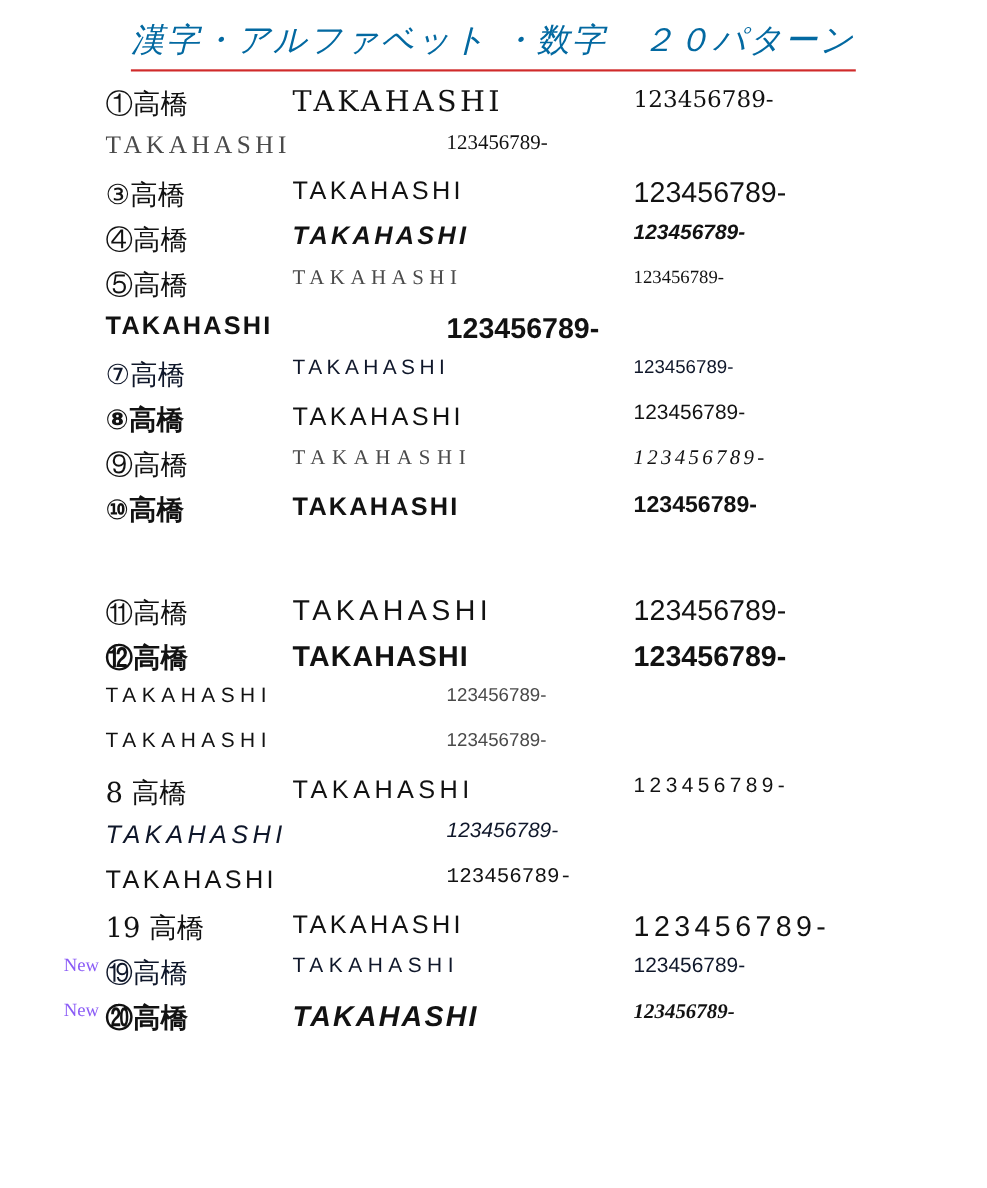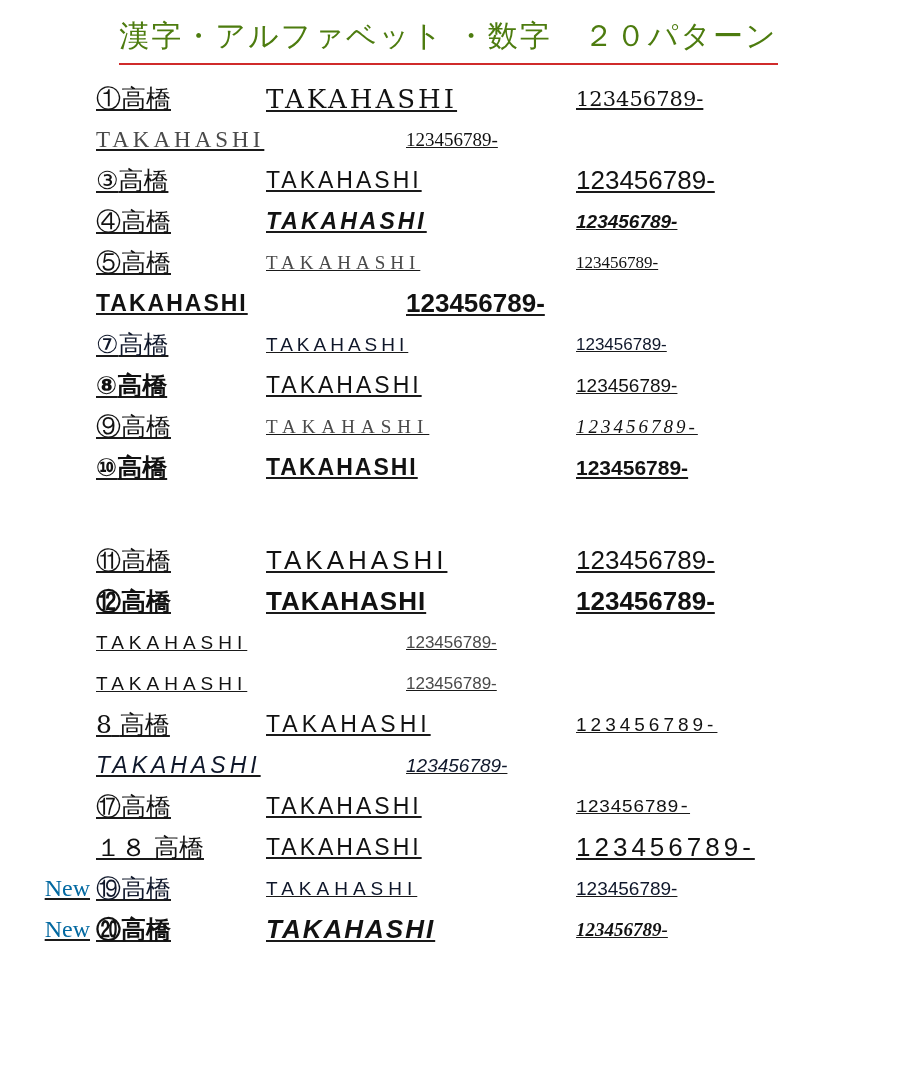--- a/index.html
+++ b/index.html
@@ -29,48 +29,48 @@
     left: 0;
     top: 16px;
     width: 897px;
     text-align: center;
   }
   .title {
     display: inline-block;
     font-family: "DejaVu Serif", serif;
     font-size: 30px;
     letter-spacing: 2px;
-    color: #4d7c0f;
+    color: #0369a1;
     padding-bottom: 6px;
     border-bottom: 2px solid #d02b2b;
     white-space: nowrap;
+    font-style: italic;
   }
 
   
   .rows {
     position: absolute;
     left: 0;
     top: 78px;
     width: 897px;
   }
   .row {
     display: flex;
-    align-items: center;
+    align-items: flex-start;
     height: 41px;
     width: 897px;
     box-sizing: border-box;
-    text-decoration: underline;
   }
   .col-new {
     width: 90px;
     text-align: right;
     padding-right: 6px;
     font-family: "Liberation Serif", serif;
-    font-size: 24px;
-    color: #0369a1;
+    font-size: 17px;
+    color: #8b5cf6;
     white-space: nowrap;
     flex: 0 0 90px;
   }
   .col-kanji {
     width: 170px;
     flex: 0 0 170px;
     font-size: 25px;
     white-space: nowrap;
     color: #121212;
   }
@@ -229,28 +229,27 @@
     </div>
 
     <div class="row">
       <div class="col-new"></div>
       <div class="col-alpha f-libsans it sp4 gray">TAKAHASHI</div>
       <div class="col-num f-libsans it sm gray">123456789-</div>
     </div>
 
     <div class="row">
       <div class="col-new"></div>
-      <div class="col-kanji f-sans"><span>⑰</span><span>高橋</span></div>
       <div class="col-alpha f-libsans sp3">TAKAHASHI</div>
       <div class="col-num f-libmono sm">123456789-</div>
     </div>
 
     <div class="row">
       <div class="col-new"></div>
-      <div class="col-kanji f-serif"><span>１８</span> <span>高橋</span></div>
+      <div class="col-kanji f-serif"><span>19</span> <span>高橋</span></div>
       <div class="col-alpha f-libsans sp3">TAKAHASHI</div>
       <div class="col-num f-libsans sp4 lg">123456789-</div>
     </div>
 
     <div class="row">
       <div class="col-new">New</div>
       <div class="col-kanji f-serif gray"><span>⑲</span><span>高橋</span></div>
       <div class="col-alpha f-libsans sp5 sm gray">TAKAHASHI</div>
       <div class="col-num f-libsans sm gray">123456789-</div>
     </div>

